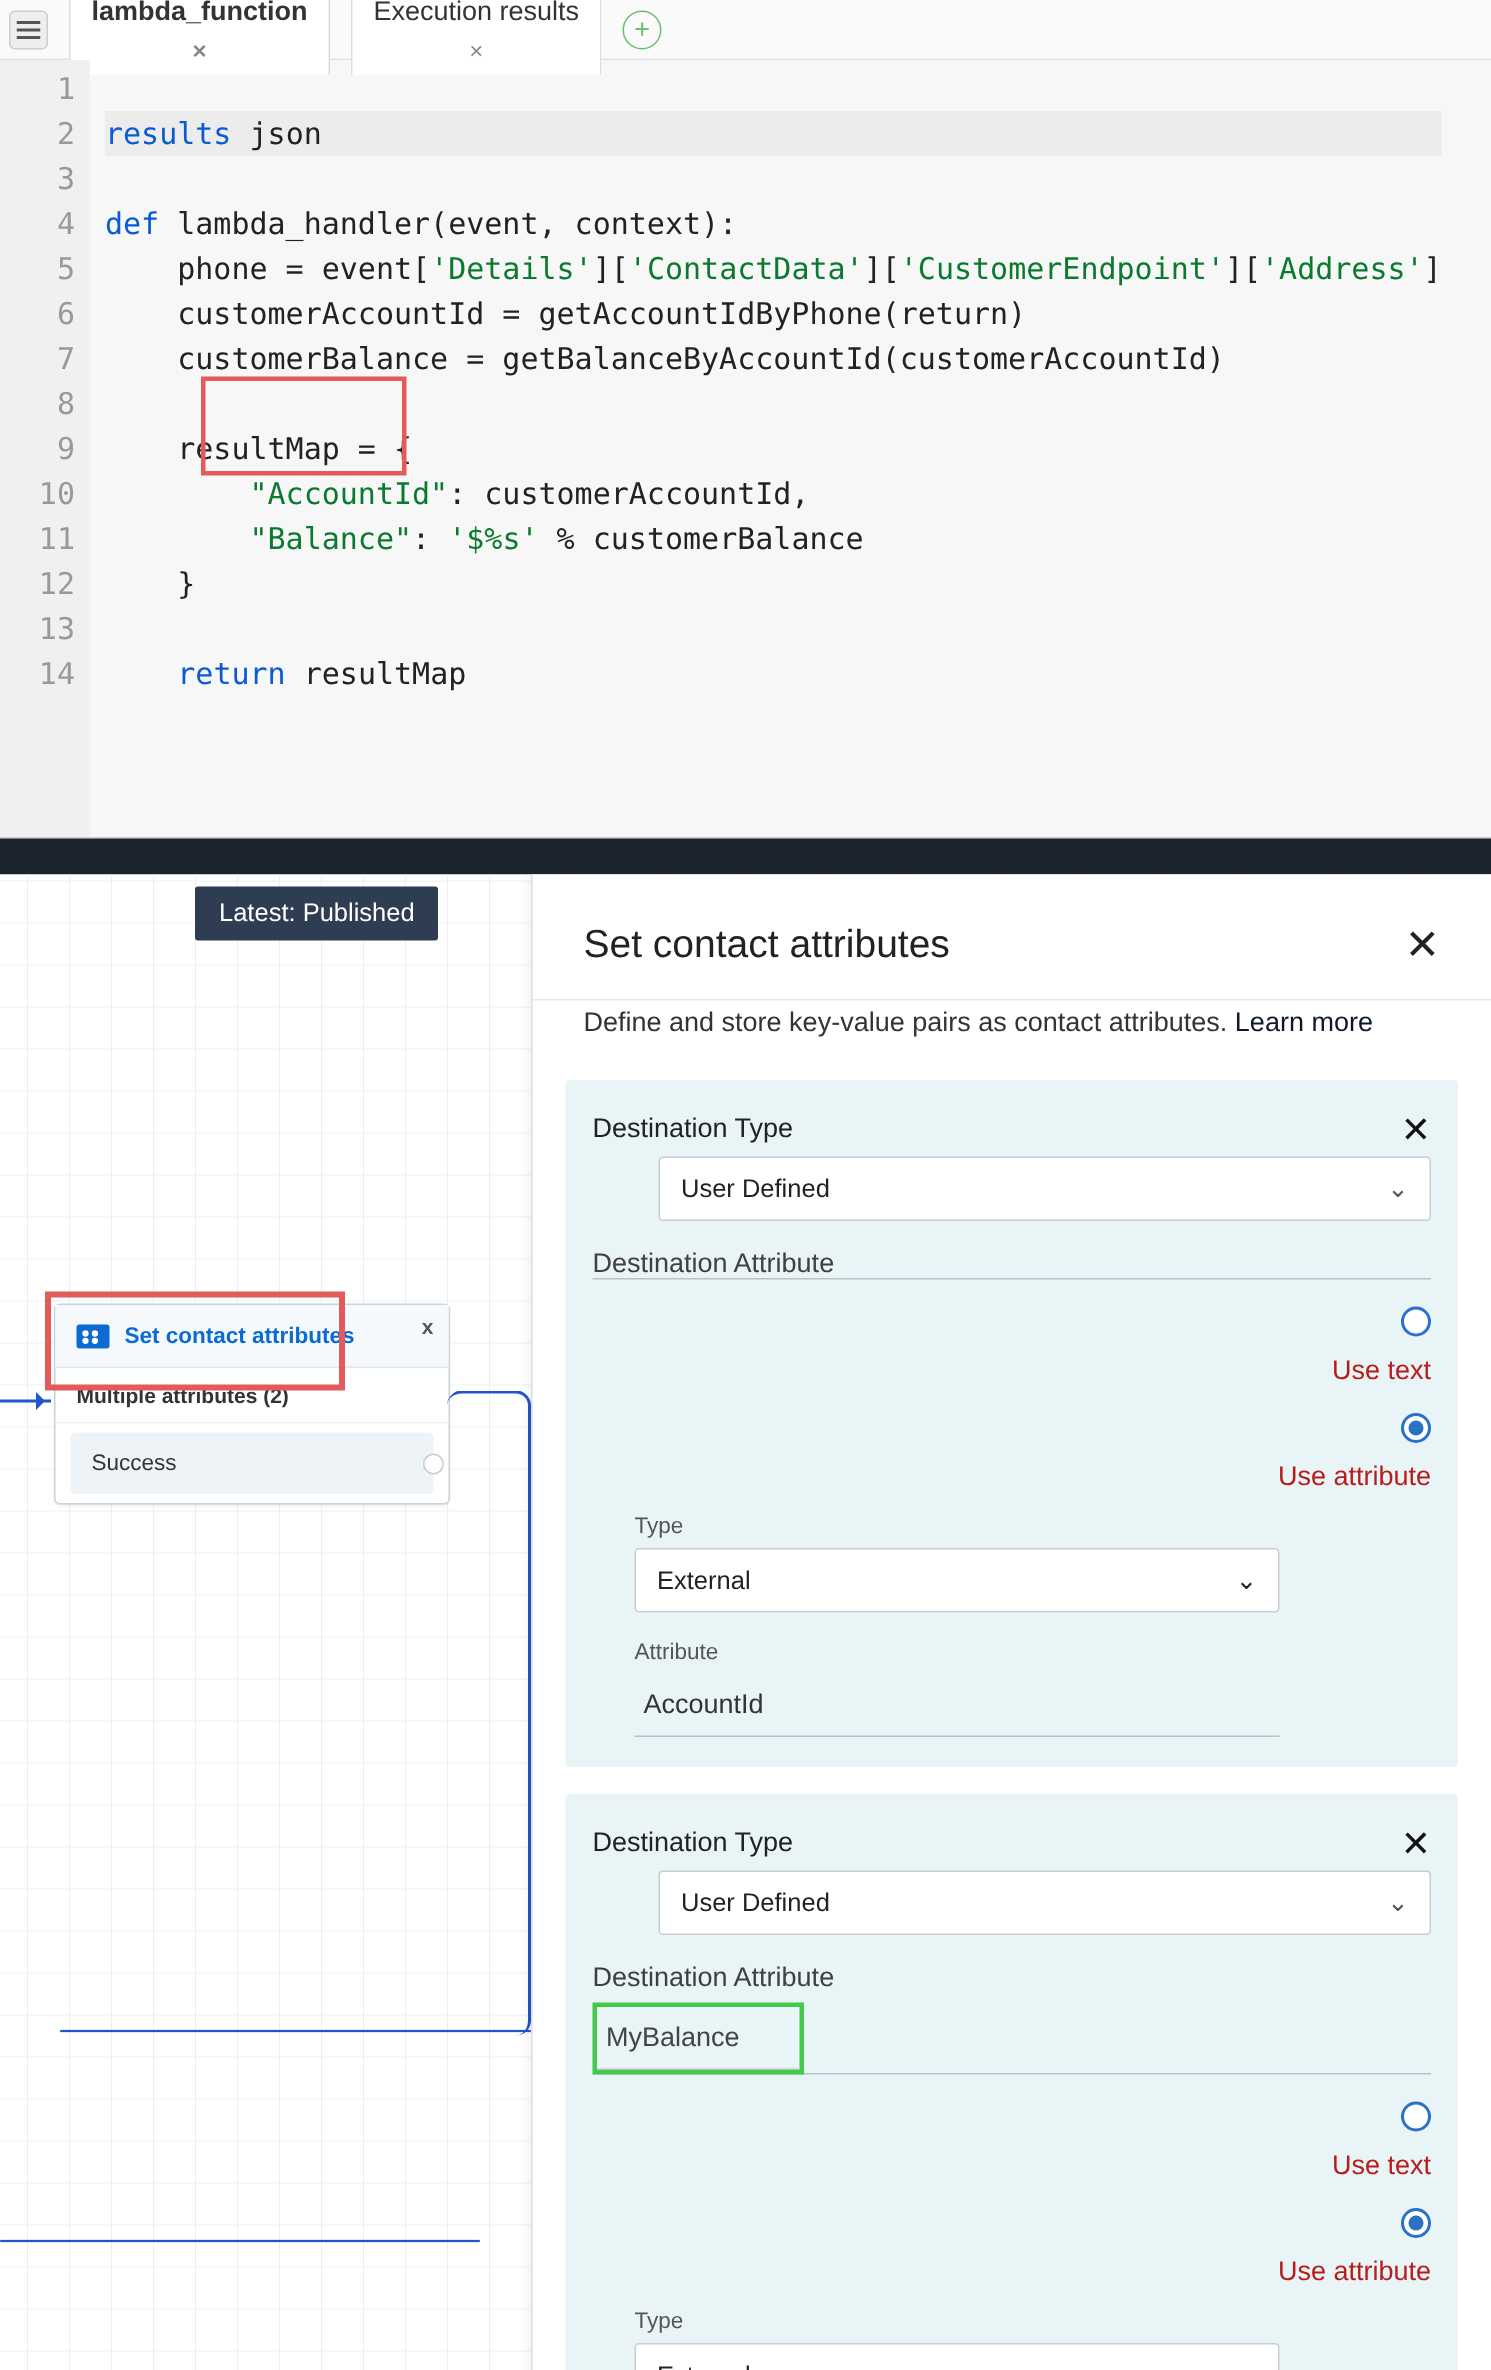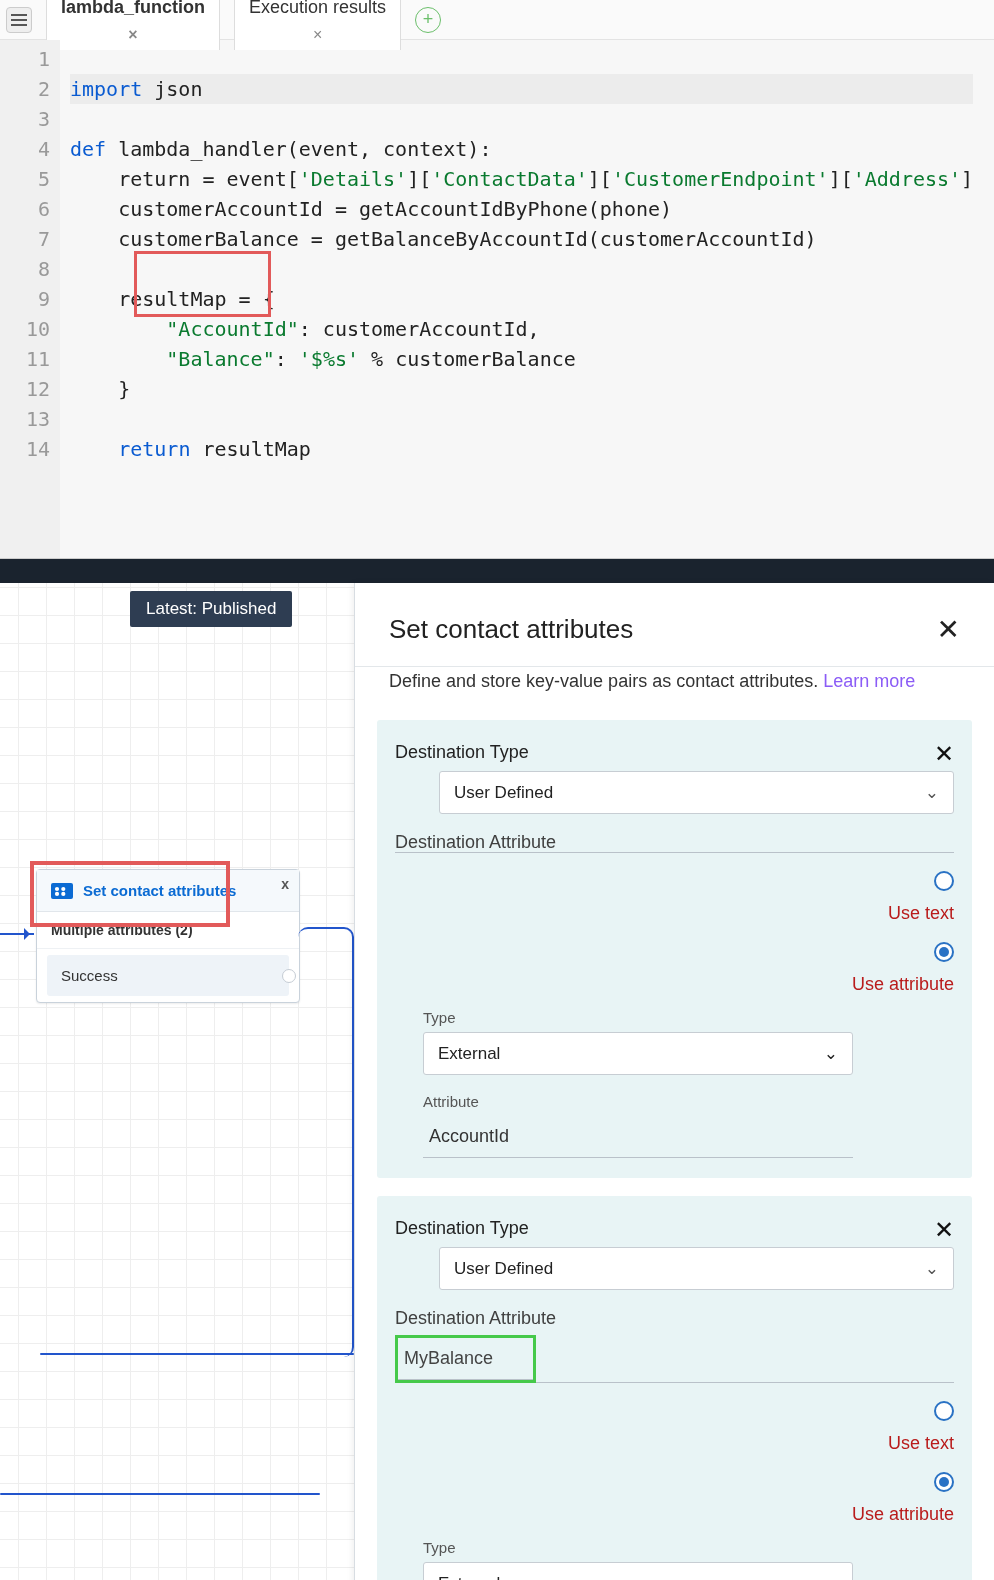--- a/index.html
+++ b/index.html
@@ -37,21 +37,21 @@
   
   .conn { position:absolute; border:2px solid #2255cc; border-radius:10px; }
   .arrow-in { position:absolute; left:0; top:350px; width:34px; height:2px; background:#2255cc; }
   .arrow-in::after { content:""; position:absolute; right:-2px; top:-5px; border:6px solid transparent; border-left-color:#2255cc; }
   
   .panel { position:absolute; top:0; right:0; width:640px; bottom:0; background:#fff; border-left:1px solid #d8dde2; box-shadow:-2px 0 6px rgba(0,0,0,.06); overflow:auto; }
   .panel-header { display:flex; align-items:center; justify-content:space-between; padding:30px 34px 20px; }
   .panel-title { font-size:26px; color:#222; }
   .panel-close { font-size:28px; color:#222; cursor:pointer; }
   .panel-desc { padding:4px 34px 10px; font-size:18px; color:#333; }
-  .panel-desc a { color:#8b5cf6; text-decoration:none; }
+  .panel-desc a { color:#0f172a; text-decoration:none; }
   .block { margin:18px 22px 0; background:#e8f4f5; border-radius:3px; padding:16px 18px 20px; }
   .block-row { display:flex; align-items:center; justify-content:space-between; }
   .block-label { font-size:18px; color:#222; margin:6px 0 8px; }
   .block-x { font-size:24px; color:#111; cursor:pointer; }
   .select { display:flex; align-items:center; justify-content:space-between; background:#fff; border:1px solid #c7cdd3; border-radius:3px; padding:10px 14px; font-size:17px; color:#222;margin-left:44px; }
   .select .chev { color:#555; }
   .field-label { font-size:18px; color:#404040; margin-top:18px; }
   .text-input { background:transparent; border:none; border-bottom:1px solid #b9c1c9; padding:10px 6px; font-size:18px; color:#444; width:100%; }
   .green-box { border:3px solid #45c94a; display:inline-block; padding:0; }
   .radio-row { display:flex; align-items:flex-end; gap:12px; margin-top:18px; font-size:18px; color:#b91c1c;flex-direction:column; }
@@ -94,25 +94,25 @@
       <div>7</div>
       <div>8</div>
       <div>9</div>
       <div>10</div>
       <div>11</div>
       <div>12</div>
       <div>13</div>
       <div>14</div>
   </div>
   <div class="code">
-<span class="cursor-line"><span class="kw">import</span><span> json</span></span>
+<span class="cursor-line"><span class="kw">results</span><span> json</span></span>
 <span> </span>
 <span><span class="kw">def</span><span> lambda_handler(event, context):</span></span>
-<span><span>    return = event[</span><span class="str">'Details'</span><span>][</span><span class="str">'ContactData'</span><span>][</span><span class="str">'CustomerEndpoint'</span><span>][</span><span class="str">'Address'</span><span>]</span></span>
-<span>    customerAccountId = getAccountIdByPhone(phone)</span>
+<span><span>    phone = event[</span><span class="str">'Details'</span><span>][</span><span class="str">'ContactData'</span><span>][</span><span class="str">'CustomerEndpoint'</span><span>][</span><span class="str">'Address'</span><span>]</span></span>
+<span>    customerAccountId = getAccountIdByPhone(return)</span>
 <span>    customerBalance = getBalanceByAccountId(customerAccountId)</span>
 <span> </span>
 <span>    resultMap = {</span>
 <span><span>        </span><span class="str">"AccountId"</span><span>: customerAccountId,</span></span>
 <span><span>        </span><span class="str">"Balance"</span><span>: </span><span class="str">'$%s'</span><span> % customerBalance</span></span>
 <span>    }</span>
 <span> </span>
 <span>    <span class="kw">return</span><span> resultMap</span></span>
 <span> </span>
     <div class="red-box1"></div>

